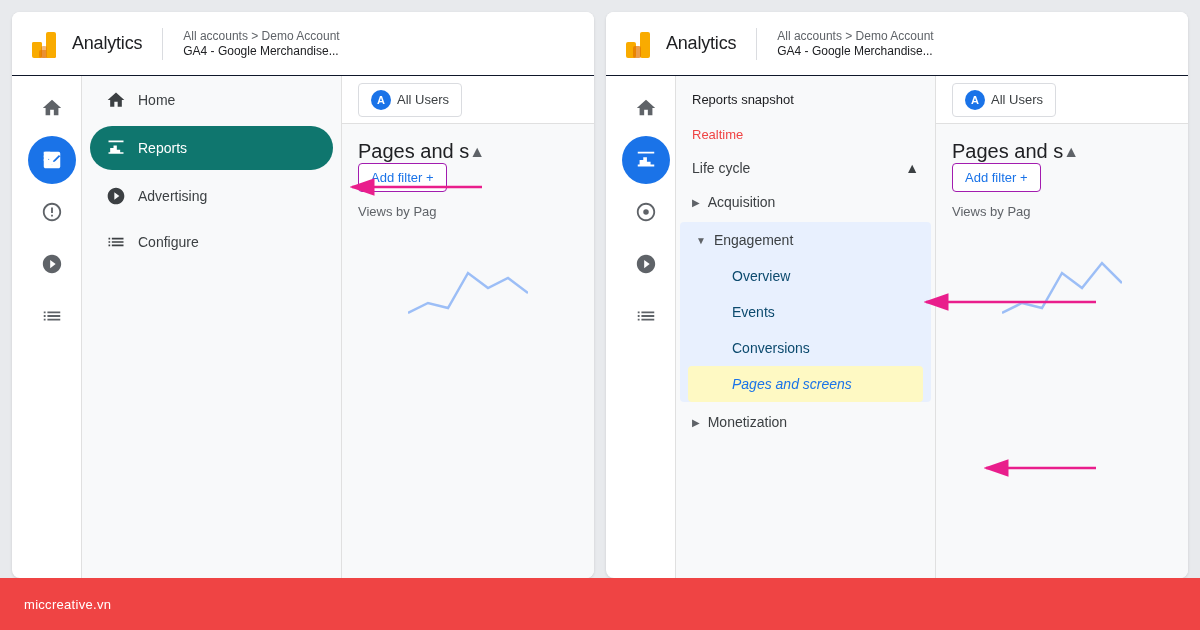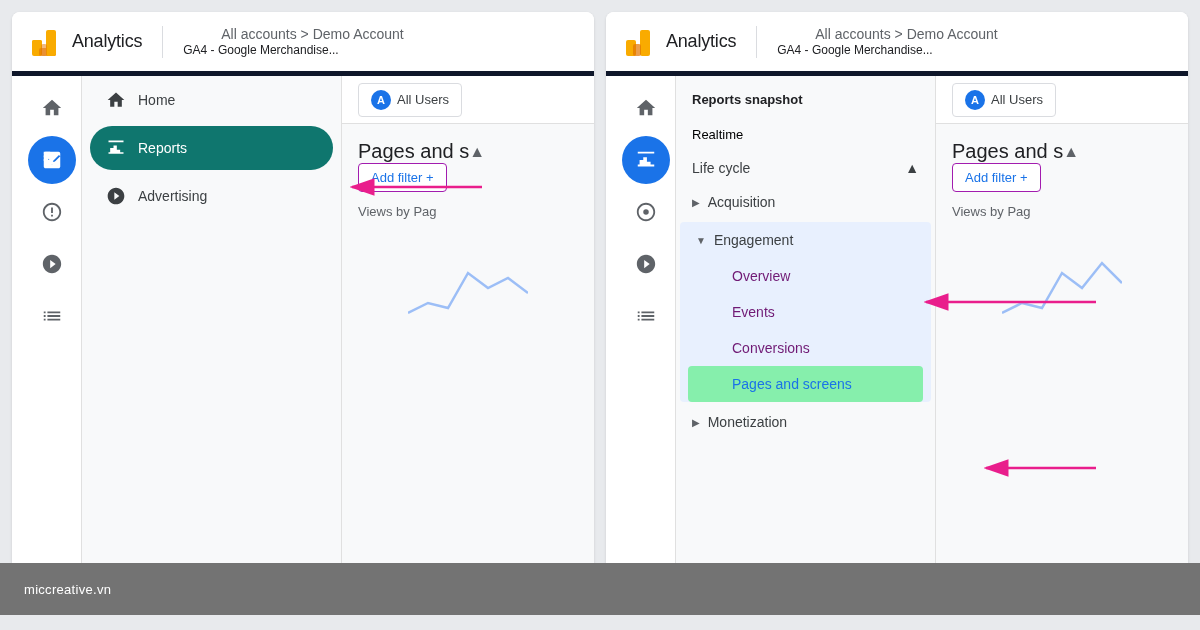--- a/index.html
+++ b/index.html
@@ -8,25 +8,25 @@
       height: 630px;
       font-family: 'Google Sans', Arial, sans-serif;
       background: #e8eaed;
       overflow: hidden;
       position: relative;
     }
 
     
     .footer-bar {
       position: absolute;
-      bottom: 15px;
+      bottom: 0;
       left: 0;
       width: 1200px;
       height: 52px;
-      background: #737373;
+      background: #ef4444;
       display: flex;
       align-items: center;
       justify-content: space-between;
       padding: 0 24px;
       z-index: 100;
     }
     .footer-url {
       color: #fff;
       font-size: 13px;
       letter-spacing: 0.3px;
@@ -65,21 +65,21 @@
       display: flex;
       flex-direction: column;
       box-shadow: 0 1px 3px rgba(0,0,0,0.12);
       position: relative;
     }
 
     
     .panel-header {
       height: 64px;
       background: #fff;
-      border-bottom: 5px solid #0f172a;
+      border-bottom: 1px solid #0f172a;
       display: flex;
       align-items: center;
       padding: 0 16px;
       gap: 12px;
       flex-shrink: 0;
     }
     .ga-logo {
       width: 32px;
       height: 32px;
       flex-shrink: 0;
@@ -95,23 +95,22 @@
       height: 32px;
       background: #dadce0;
       margin: 0 8px;
     }
     .header-breadcrumb {
       display: flex;
       flex-direction: column;
       gap: 1px;
     }
     .breadcrumb-top {
-      font-size: 14px;
+      font-size: 12px;
       color: #5f6368;
-      margin-left: 38px;
     }
     .breadcrumb-main {
       font-size: 12px;
       font-weight: 500;
       color: #202124;
     }
 
     
     .panel-body {
       display: flex;
@@ -277,29 +276,30 @@
       justify-content: space-between;
       padding: 8px 16px;
       font-size: 14px;
       color: #3c4043;
       font-weight: 500;
       cursor: pointer;
     }
     .nav-sub-item {
       padding: 10px 16px 10px 44px;
       font-size: 14px;
-      color: #701a75;
+      color: #0c4a6e;
       cursor: pointer;
       margin: 0 8px;
       border-radius: 4px;
     }
     .nav-sub-item.highlighted {
-      background: #86efac;
+      background: #fef9c3;
       color: #1a73e8;
       font-weight: 500;
+      font-style: italic;
     }
     .nav-group-item {
       display: flex;
       align-items: center;
       padding: 10px 16px;
       font-size: 14px;
       color: #3c4043;
       cursor: pointer;
       gap: 8px;
     }
@@ -386,20 +386,26 @@
               <path d="M9 17H5v-5h4v5zm4 0h-4v-8h4v8zm4 0h-4v-3h4v3zM3 3h18v2H3zm0 16v-2h18v2H3z"></path>
             </svg>
           <span>Reports</span>
         </div>
         <div class="nav-item">
           <svg viewBox="0 0 24 24" fill="currentColor" width="20" height="20">
               <path d="M12 2C6.48 2 2 6.48 2 12s4.48 10 10 10 10-4.48 10-10S17.52 2 12 2zm-2 14.5v-9l6 4.5-6 4.5z"></path>
             </svg>
           <span>Advertising</span>
         </div>
+        <div class="nav-item">
+          <svg viewBox="0 0 24 24" fill="currentColor" width="20" height="20">
+              <path d="M3 13h2v-2H3v2zm0 4h2v-2H3v2zm0-8h2V7H3v2zm4 4h14v-2H7v2zm0 4h14v-2H7v2zM7 7v2h14V7H7z"></path>
+            </svg>
+          <span>Configure</span>
+        </div>
       </div>
 
       <div class="content-area">
         <div class="content-toolbar">
           <div class="all-users-btn">
             <div class="user-avatar">A</div>
             <span>All Users</span>
           </div>
         </div>
         <div class="content-inner">
@@ -472,24 +478,24 @@
             </svg>
         </div>
         <div class="sidebar-icon-item">
           <svg viewBox="0 0 24 24" fill="currentColor" width="22" height="22">
               <path d="M3 13h2v-2H3v2zm0 4h2v-2H3v2zm0-8h2V7H3v2zm4 4h14v-2H7v2zm0 4h14v-2H7v2zM7 7v2h14V7H7z"></path>
             </svg>
         </div>
       </div>
 
       <div class="nav-panel">
-        <div class="nav-item" style="font-size:13px; font-weight:700; color:#202124; background:none; margin: 6px 0 0 0; padding: 10px 16px; border-radius:0;">
+        <div class="nav-item" style="font-size:13px; font-weight:400; color:#202124; background:none; margin: 6px 0 0 0; padding: 10px 16px; border-radius:0;">
           <span>Reports snapshot</span>
         </div>
-        <div class="nav-item" style="font-size:13px; color:#000000; background:none; margin: 0; padding: 10px 16px; border-radius:0;">
+        <div class="nav-item" style="font-size:13px; color:#ef4444; background:none; margin: 0; padding: 10px 16px; border-radius:0;">
           <span>Realtime</span>
         </div>
 
         <div class="nav-section-header-collapsible">
           <span>Life cycle</span>
           <span>▲</span>
         </div>
 
         <div class="nav-group-item">
           <span class="expand-triangle">▶</span>

